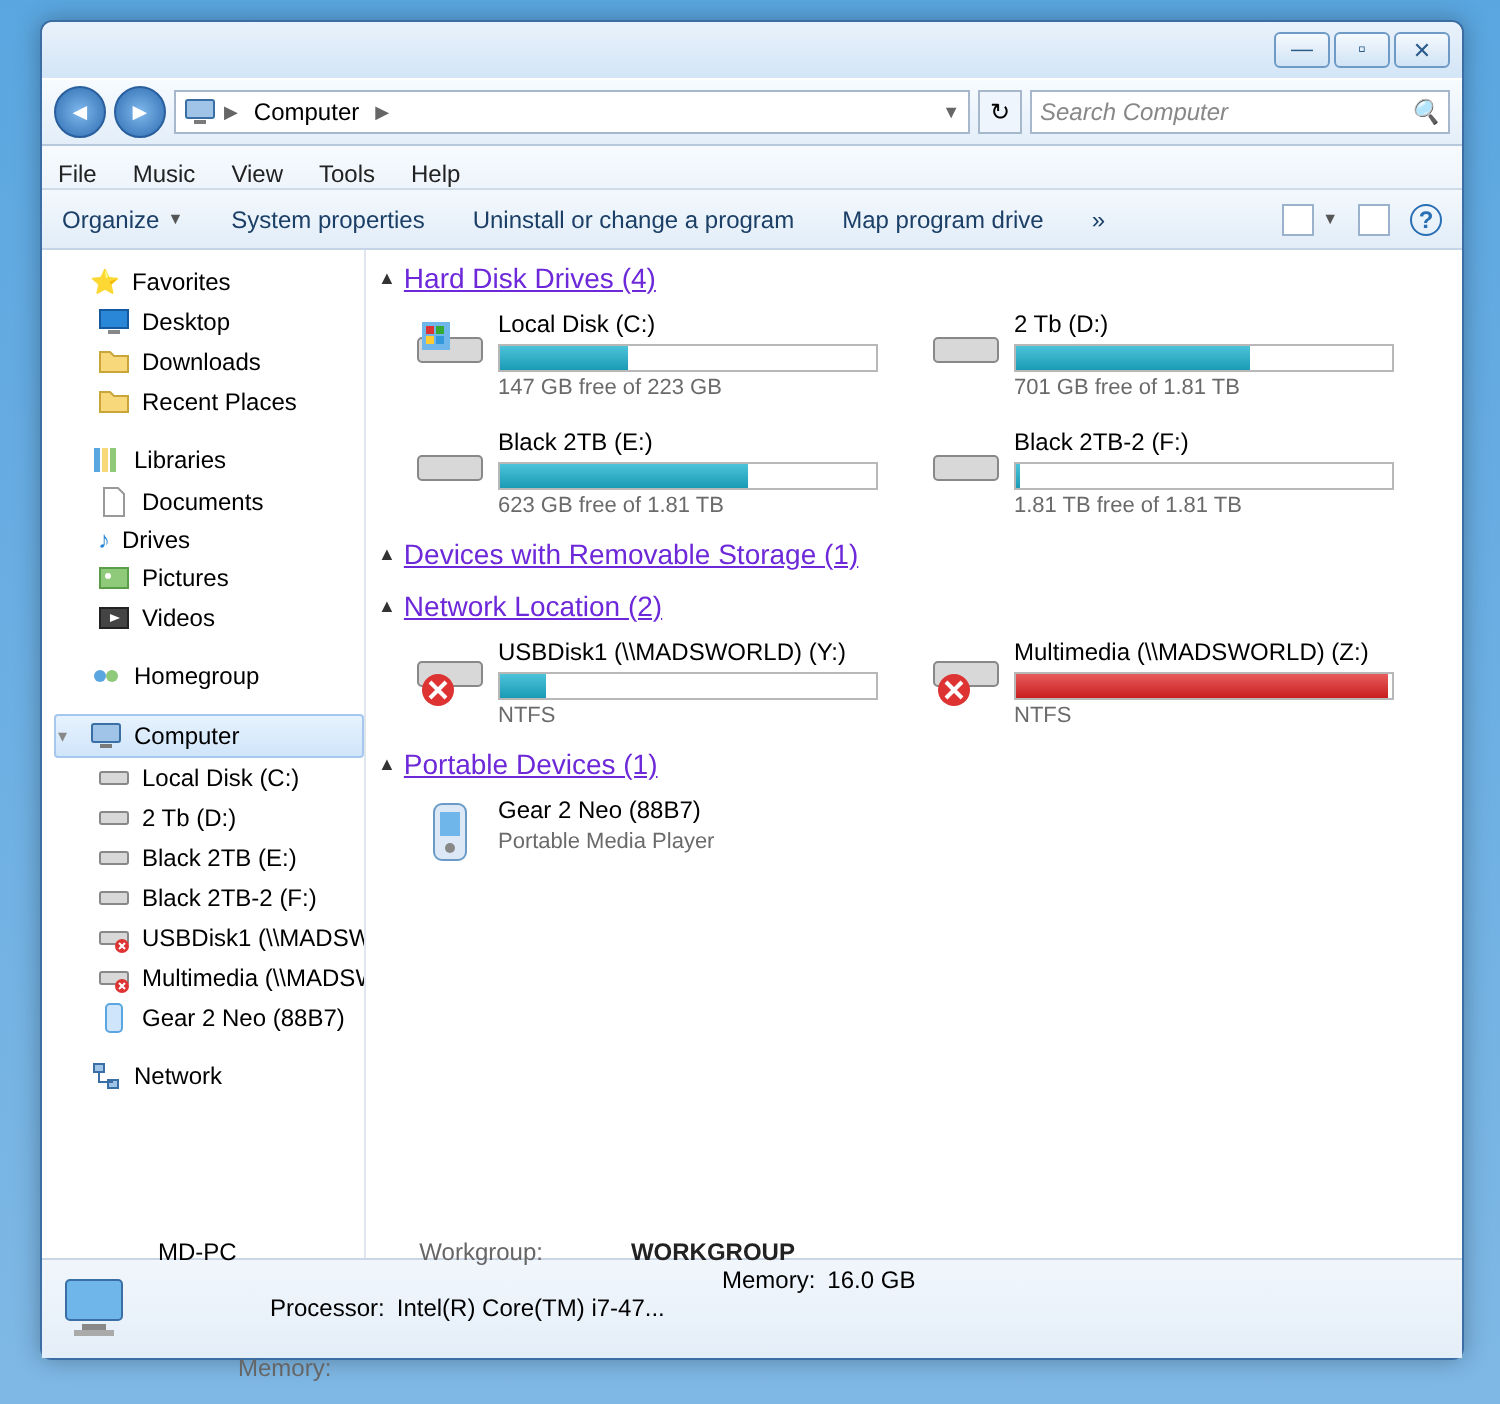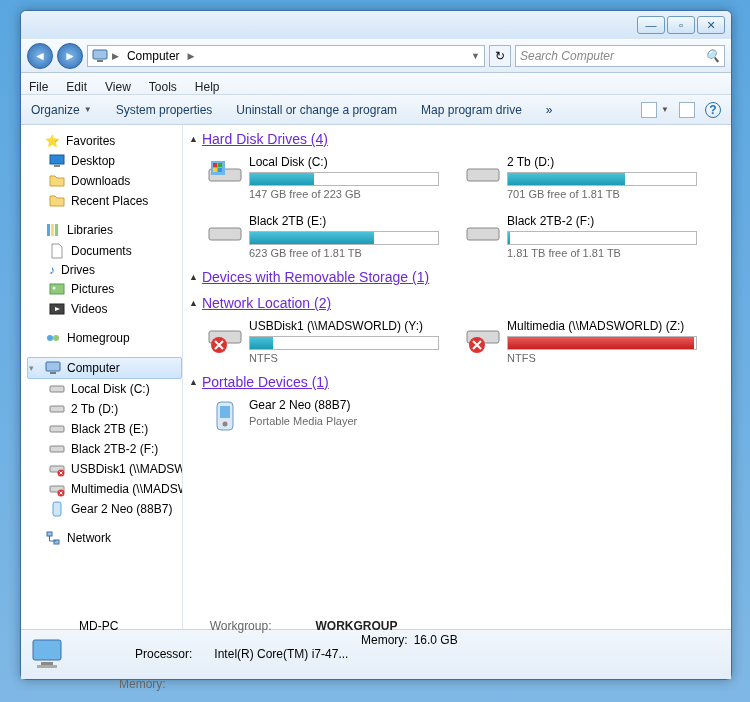--- a/index.html
+++ b/index.html
@@ -78,21 +78,21 @@
     </div>
     <div class="refresh">↻</div>
     <div class="searchbox">
       <span>Search Computer</span>
       <span style="margin-left:auto">🔍</span>
     </div>
   </div>
 
   <div class="menubar">
     <span>File</span>
-    <span>Edit</span>
+    <span>Music</span>
     <span>View</span>
     <span>Tools</span>
     <span>Help</span>
   </div>
 
   <div class="toolbar">
     <div class="tbtn">
         <span>Organize</span>
         <span class="tri">▼</span>
       </div>
@@ -411,21 +411,21 @@
     <div class="status-text">
       <span class="name">MD-PC</span>
       <span class="lbl">Workgroup:</span>
       <span class="val">WORKGROUP</span>
       <span></span>
       <span class="lbl" style="grid-column:1;text-align:right;padding-left:40px">Memory:</span>
     </div>
     <div style="display:flex;flex-direction:column;gap:2px;margin-left:-10px">
       <div></div>
     </div>
-    <div style="position:absolute;left:114px;bottom:18px;display:flex;gap:22px;">
+    <div style="position:absolute;left:114px;bottom:18px;display:flex;gap:6px;">
        <span class="lbl">Processor:</span>
        <span class="val">Intel(R) Core(TM) i7-47...</span>
     </div>
     <div style="position:absolute;left:340px;bottom:32px;display:flex;gap:6px;">
        <span class="lbl">Memory:</span>
        <span class="val">16.0 GB</span>
     </div>
   </div>
 </div>
 

